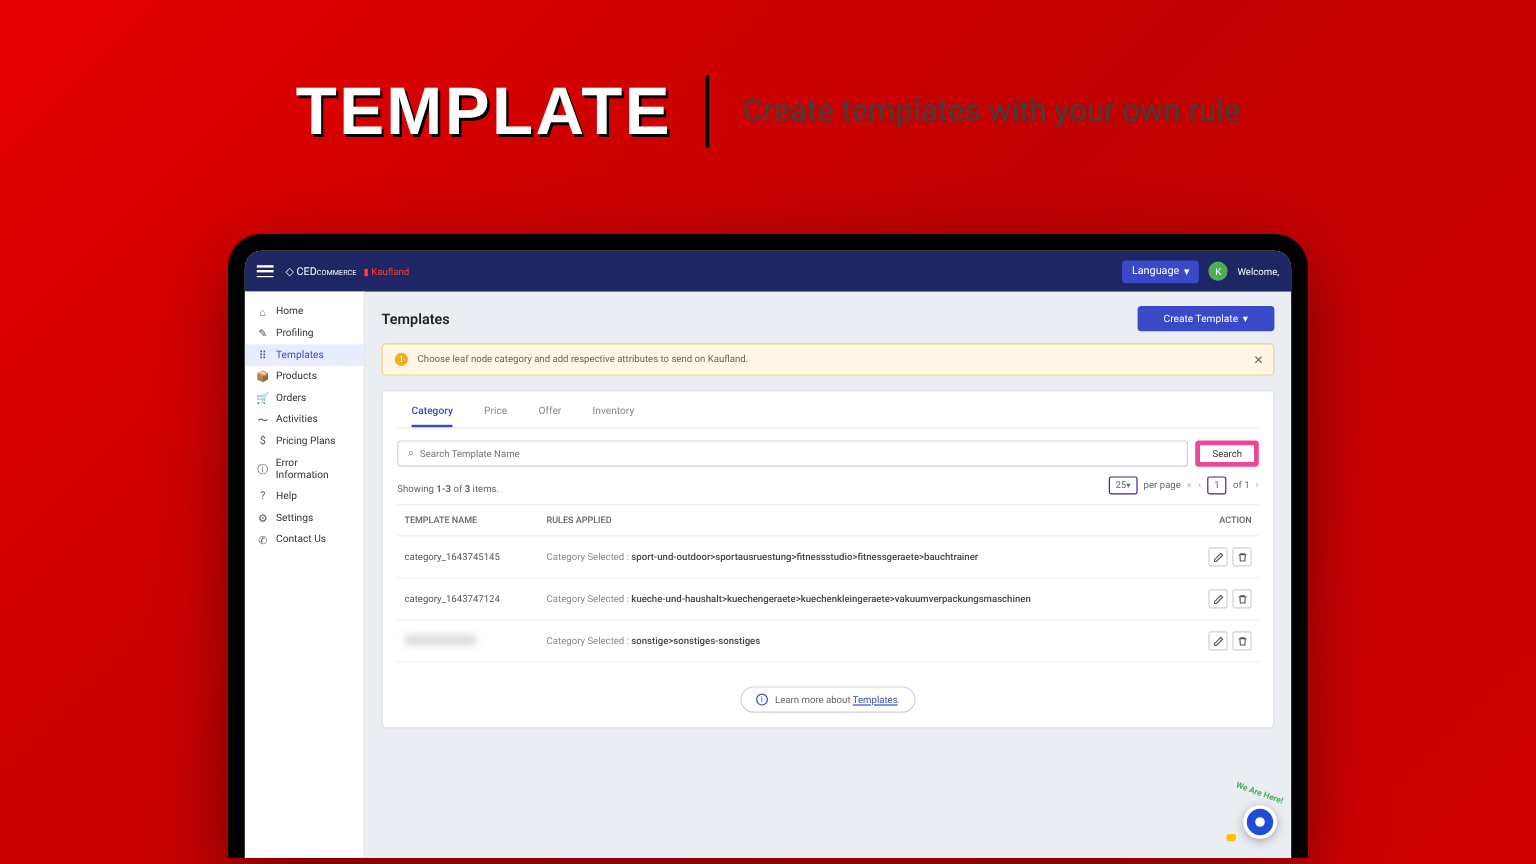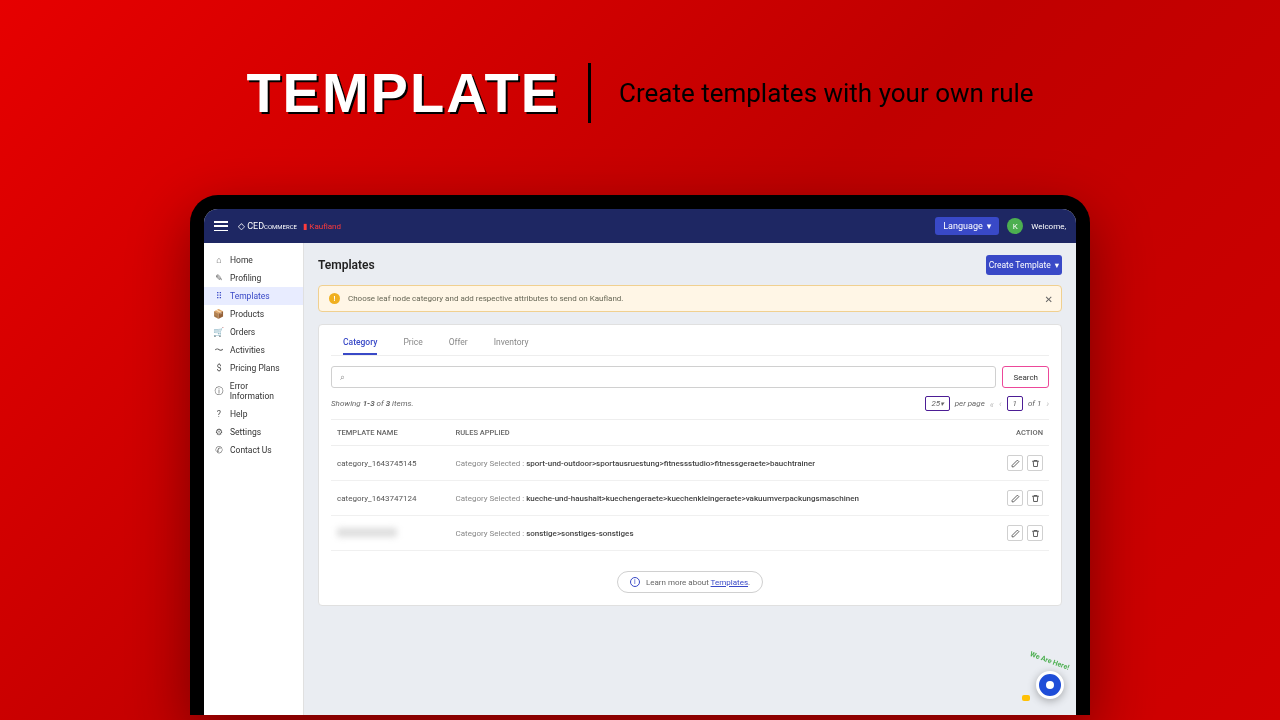--- a/index.html
+++ b/index.html
@@ -1,20 +1,20 @@
 <!DOCTYPE html>
 <html><head>
 <meta charset="utf-8">
 <style>
 * { margin:0; padding:0; box-sizing:border-box; font-family: -apple-system, BlinkMacSystemFont, "Segoe UI", Roboto, Arial, sans-serif; }
 body { width:1280px; height:720px; background: linear-gradient(135deg,#e60000 0%,#c00000 50%,#d00000 100%); overflow:hidden; position:relative; }
 .hero { display:flex; align-items:center; justify-content:center; gap:28px; padding:60px 0 30px; }
 .hero-title { font-size:56px; font-weight:900; color:#fff; letter-spacing:2px; font-family: Impact, "Arial Black", sans-serif; text-shadow:2px 2px 0 #000; }
 .hero-div { width:3px; height:60px; background:#000; }
-.hero-sub { font-size:26px; color:#000000; font-weight:400; }
+.hero-sub { font-size:26px; color:#404040; font-weight:400; }
 .device { position:absolute; left:50%; transform:translateX(-50%); top:195px; width:900px; height:520px; background:#000; border-radius:28px 28px 0 0; padding:14px 14px 0 14px; box-shadow:0 20px 60px rgba(0,0,0,.4); }
 .screen { width:100%; height:100%; background:#eaedf2; border-radius:14px 14px 0 0; overflow:hidden; display:flex; flex-direction:column; }
 .topbar { height:34px; background:#1e2763; display:flex; align-items:center; padding:0 10px; justify-content:space-between; }
 .tb-left { display:flex; align-items:center; gap:10px; }
 .hamburger { width:14px; height:10px; display:flex; flex-direction:column; justify-content:space-between; cursor:pointer; }
 .hamburger span { height:1.5px; background:#fff; }
 .logo { display:flex; align-items:center; gap:6px; font-size:9px; color:#fff; }
 .logo .k { color:#ff3b3b; font-size:8px; }
 .tb-right { display:flex; align-items:center; gap:8px;margin-left:48px; }
 .lang-btn { background:#3949c7; color:#fff; font-size:9px; padding:4px 8px; border:none; border-radius:3px; display:flex; align-items:center; gap:4px; cursor:pointer; }
@@ -22,33 +22,33 @@
 .welcome { color:#fff; font-size:8px; }
 .body-row { flex:1; display:flex; min-height:0; }
 .sidebar { width:100px; background:#fff; border-right:1px solid #e0e0e0; padding-top:8px; }
 .side-item { display:flex; align-items:center; gap:6px; padding:4px 10px; font-size:8.5px; color:#333; cursor:pointer; }
 .side-item.active { background:#e8ecff; color:#3949c7; }
 .side-icon { width:10px; height:10px; display:flex; align-items:center; justify-content:center; font-size:9px; color:#555; }
 .side-item.active .side-icon { color:#3949c7; }
 .main { flex:1; padding:12px 14px; overflow:auto; display:flex; flex-direction:column; }
 .page-head { display:flex; justify-content:space-between; align-items:center; margin-bottom:10px; }
 .page-title { font-size:12px; font-weight:600; color:#222; }
-.create-btn { background:#3949c7; color:#fff; font-size:8.5px; padding:5px 3px; border:none; border-radius:3px; cursor:pointer; display:flex; align-items:flex-end; gap:4px; }
+.create-btn { background:#3949c7; color:#fff; font-size:8.5px; padding:5px 22px; border:none; border-radius:3px; cursor:pointer; display:flex; align-items:flex-end; gap:4px; }
 .alert { background:#fff6e6; border:1px solid #f0d090; border-radius:4px; padding:7px 10px; font-size:8px; color:#665; display:flex; align-items:center; gap:8px; margin-bottom:12px; position:relative; }
 .alert-icon { width:11px; height:11px; border-radius:50%; background:#f0b020; color:#fff; display:flex; align-items:center; justify-content:center; font-size:7px; font-weight:bold; }
 .alert-close { position:absolute; right:8px; top:50%; transform:translateY(-50%); font-size:10px; color:#666; cursor:pointer; }
 .card { background:#fff; border:1px solid #e0e0e0; border-radius:4px; padding:12px 12px 0; }
 .tabs { display:flex; gap:14px; border-bottom:1px solid #eee; margin-bottom:10px; }
 .tab { font-size:8.5px; color:#888; padding-bottom:6px; cursor:pointer; border-bottom:2px solid transparent;margin-left:12px; }
 .tab.active { color:#3949c7; border-bottom-color:#3949c7; font-weight:500; }
 .search-row { display:flex; gap:6px; margin-bottom:8px; }
 .search-box { flex:1; border:1px solid #d0d0d0; border-radius:3px; display:flex; align-items:center; padding:0 8px; height:22px; }
 .search-box input { border:none; outline:none; flex:1; font-size:8px; color:#333; background:transparent; }
-.search-btn { border:1px solid #ec4899; background:#fff; font-size:8px; padding:0 10px; border-radius:3px; cursor:pointer; color:#333; }
-.meta-row { display:flex; justify-content:space-between; align-items:center; font-size:8px; color:#666; margin-bottom:8px;font-style:italic; }
+.search-btn { border:4px solid #ec4899; background:#fff; font-size:8px; padding:0 10px; border-radius:3px; cursor:pointer; color:#333; }
+.meta-row { display:flex; justify-content:space-between; align-items:flex-end; font-size:8px; color:#666; margin-bottom:8px; }
 .pager { display:flex; align-items:center; gap:5px; }
 .pager .box { border:1px solid #4c1d95; padding:2px 5px; border-radius:2px; font-size:8px; display:flex; align-items:center; gap:0; }
 .pager .nav { color:#bbb; font-size:9px; cursor:pointer; }
 table { width:100%; border-collapse:collapse; font-size:8px; }
 th { text-align:left; padding:8px 6px; color:#666; font-weight:500; font-size:7.5px; border-top:1px solid #eee; border-bottom:1px solid #eee; }
 th:last-child, td:last-child { text-align:right; }
 td { padding:9px 6px; border-bottom:1px solid #f0f0f0; color:#555; }
 td .rule-prefix { color:#888; }
 td .rule-path { color:#444; font-weight:500; }
 .actions { display:flex; gap:4px; justify-content:flex-end; }
@@ -166,20 +166,21 @@
           <div class="tabs" id="tabs">
               <span class="tab active">Category</span>
               <span class="tab">Price</span>
               <span class="tab">Offer</span>
               <span class="tab">Inventory</span>
             </div>
 
           <div class="search-row">
             <div class="search-box">
               <span style="font-size:9px;color:#888;margin-right:5px">⌕</span>
+              <input placeholder="Search Template Name" style="">
             </div>
             <button class="search-btn">Search</button>
           </div>
 
           <div class="meta-row">
             <div>
               <span>Showing </span><b>1-3</b><span> of </span><b>3</b><span> items.</span>
             </div>
             <div class="pager">
               <span class="box">

